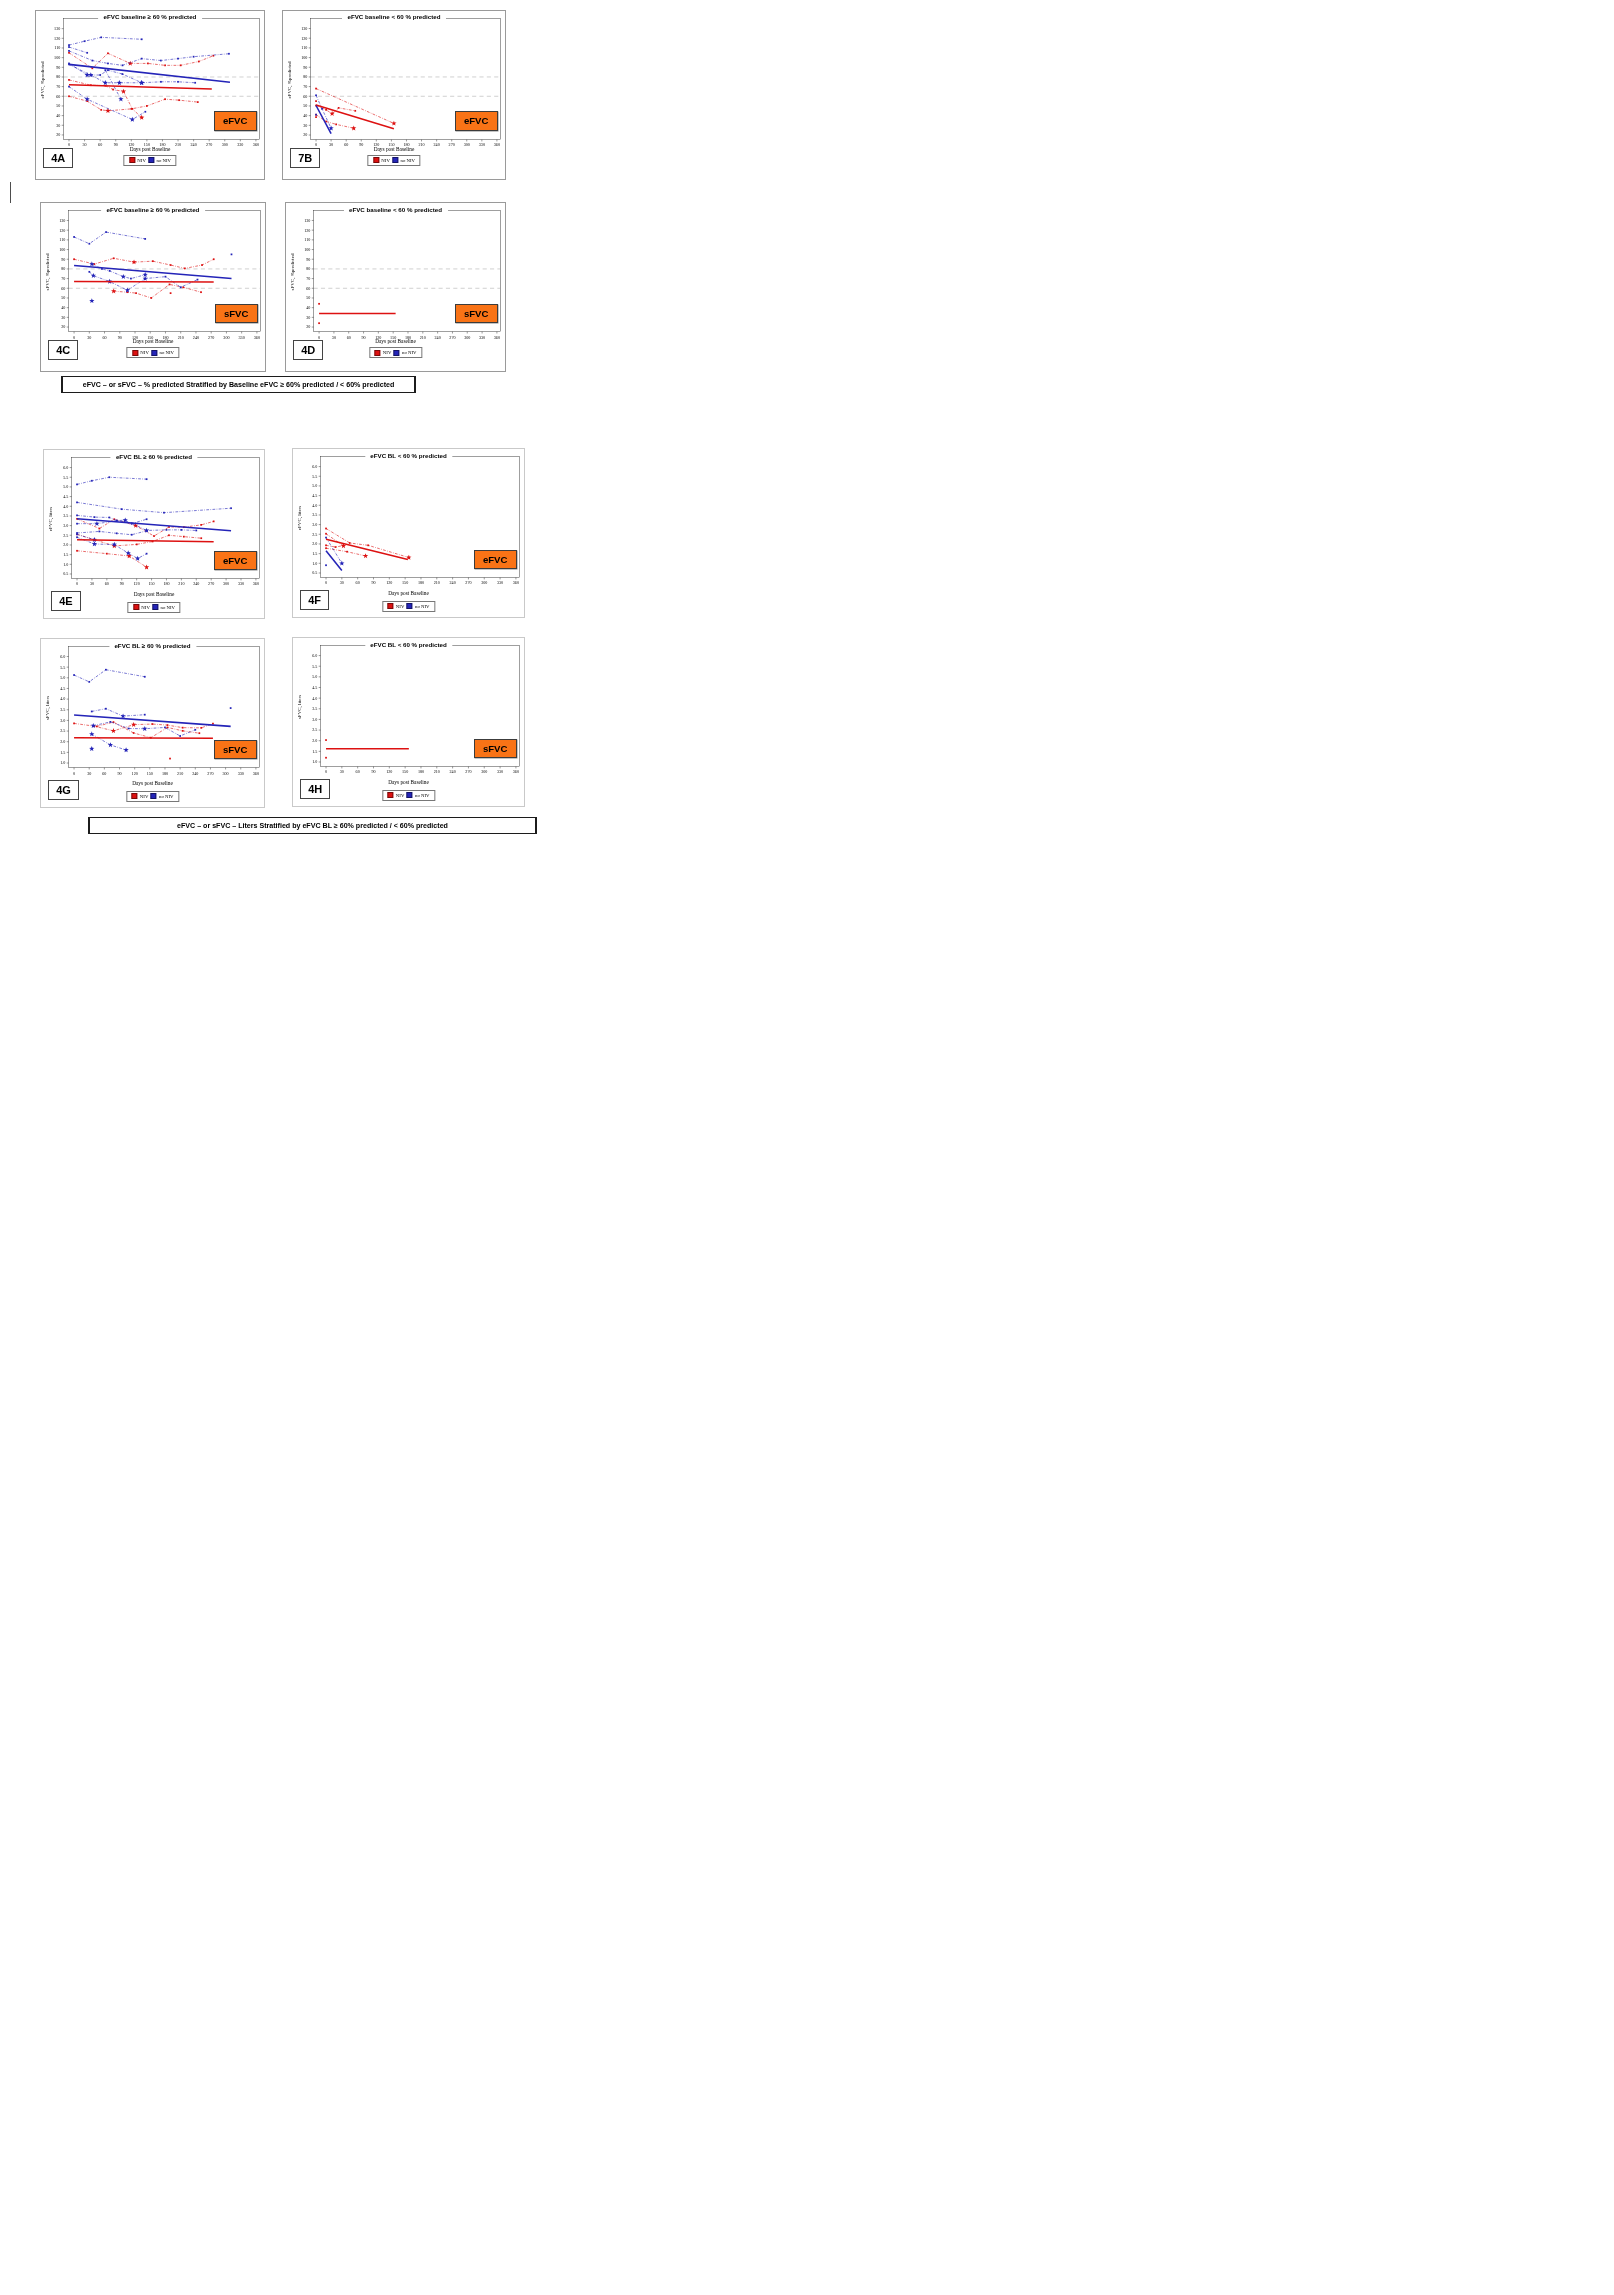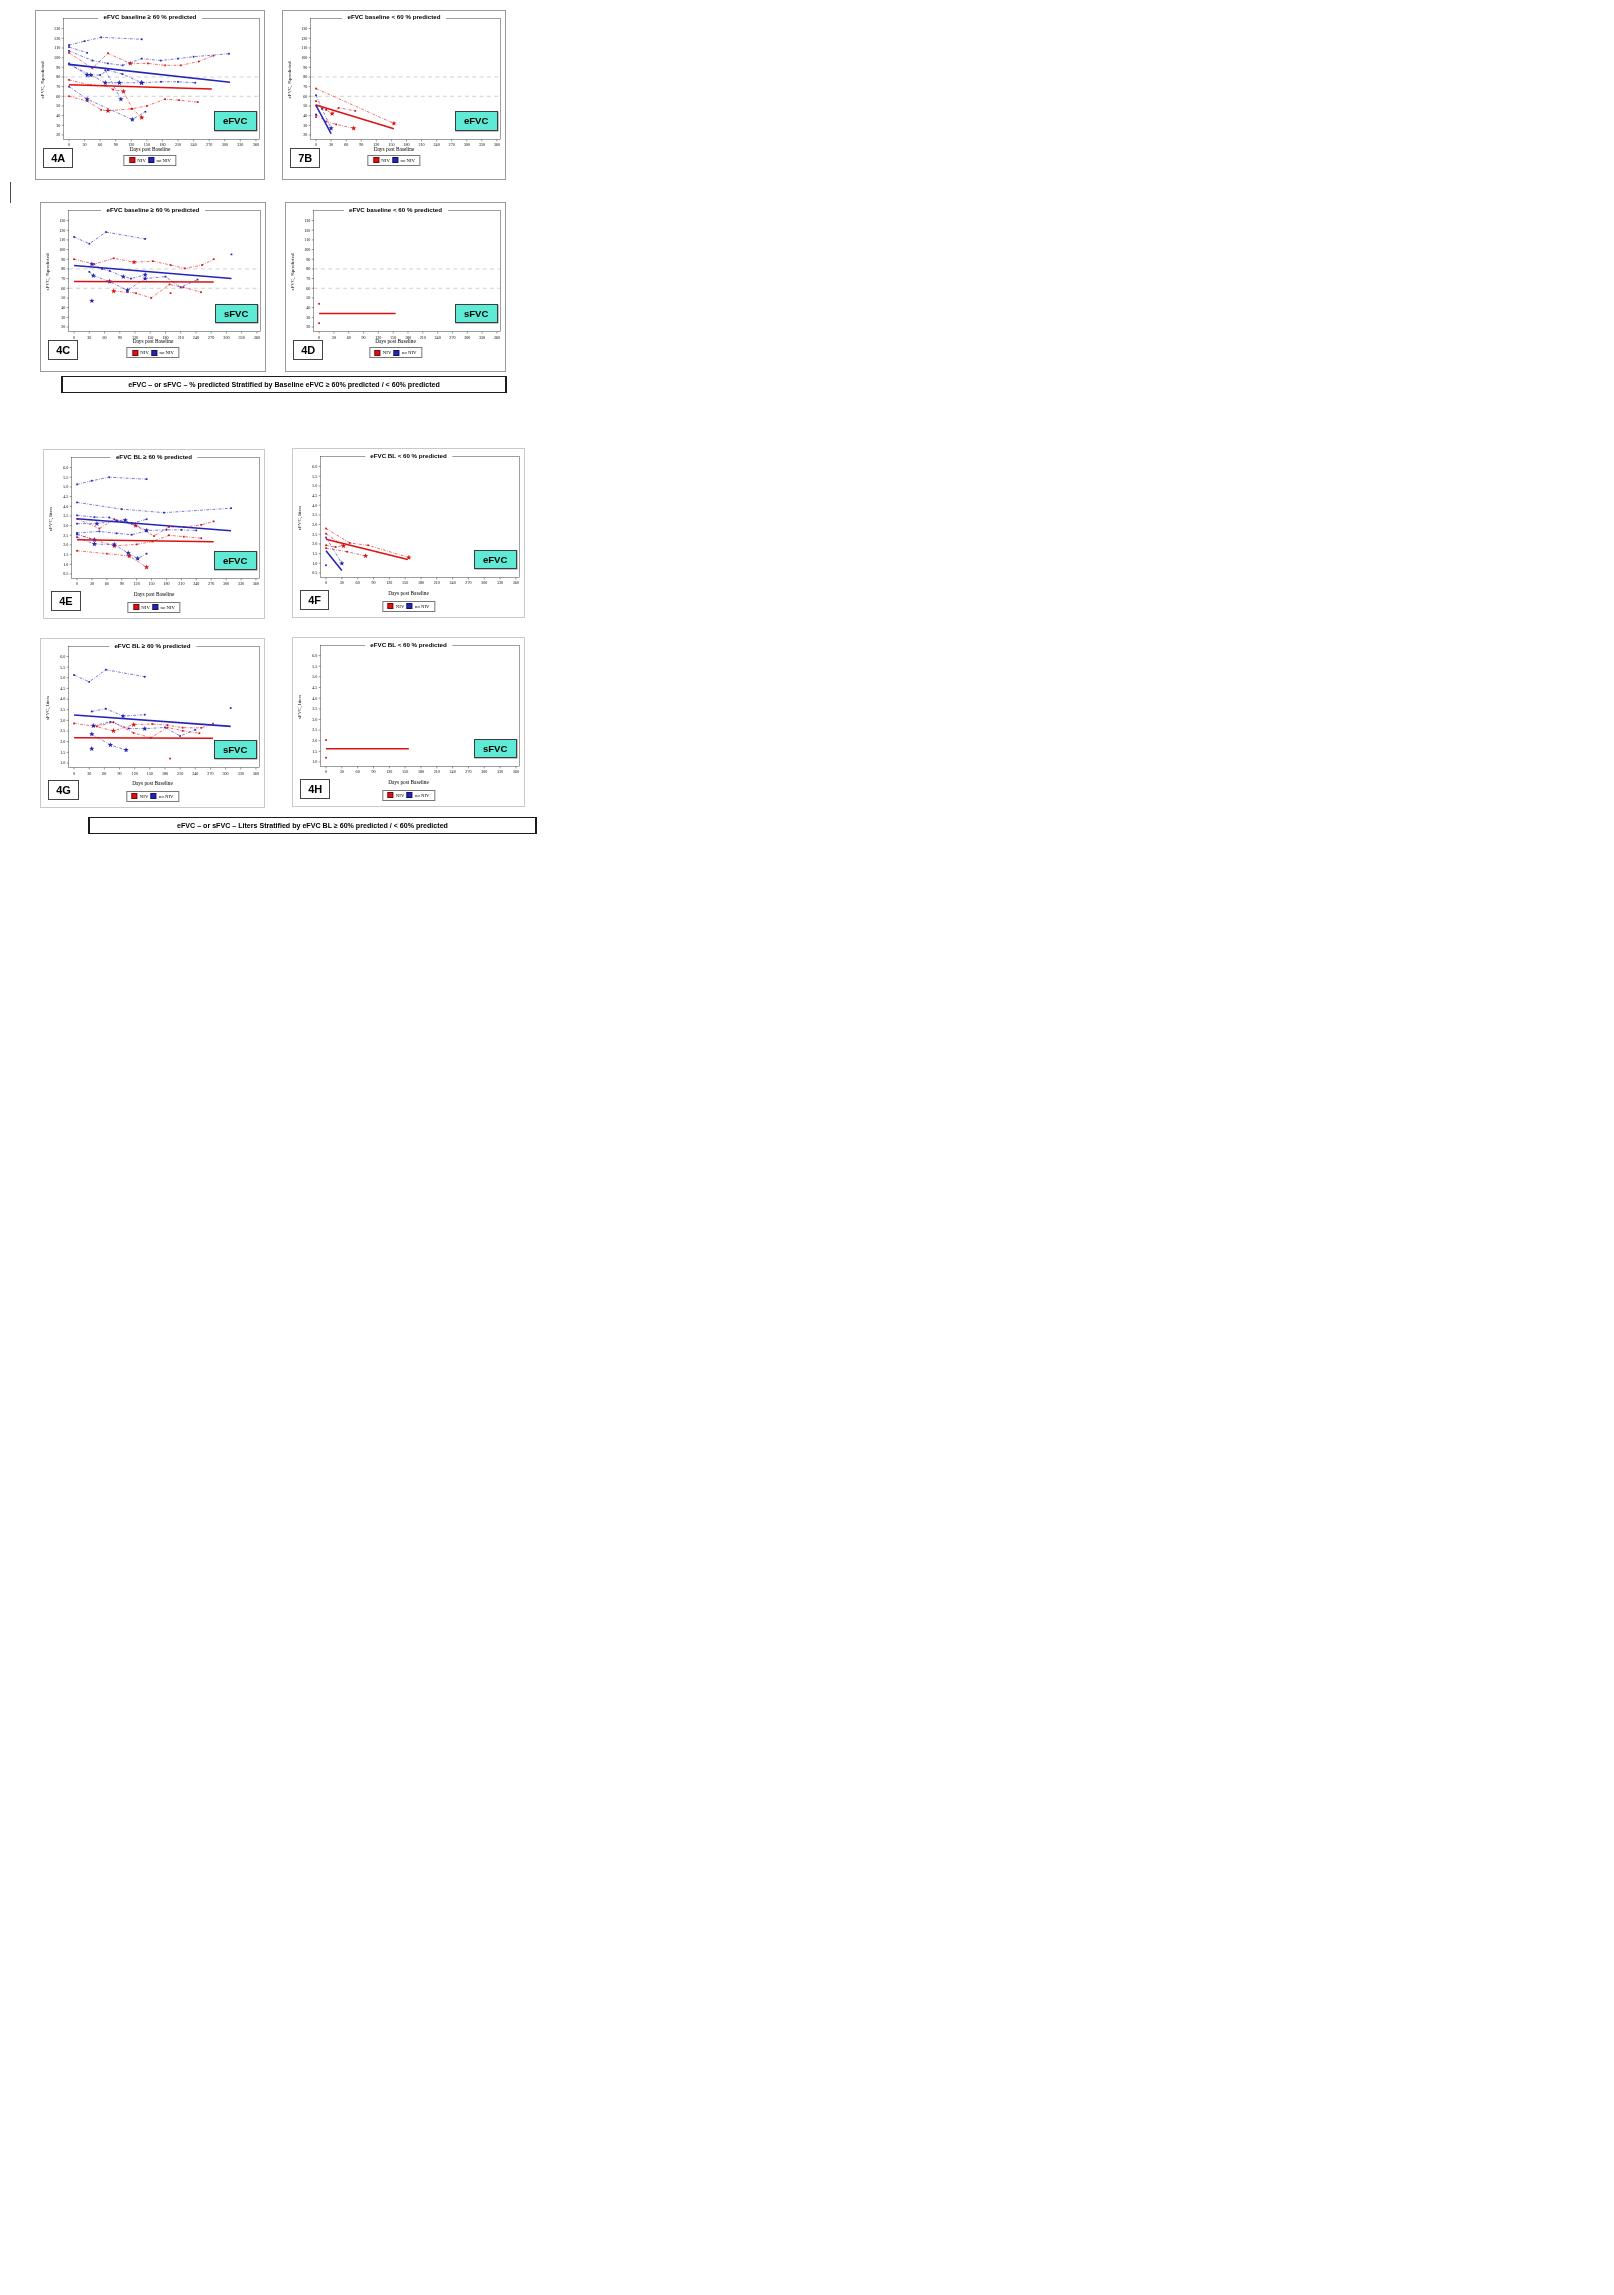--- a/index.html
+++ b/index.html
@@ -7,21 +7,21 @@
   .panel{position:absolute;background:#fff;border:0.5px solid #9a9a9a;box-sizing:border-box;}
   .panel.pb{border-color:#c9c9c9;}
   .plot{position:absolute;left:0;top:0;}
   .ptitle{position:absolute;top:1.8px;left:50%;transform:translateX(-50%);background:#fff;
           padding:0 5.5px;font-weight:bold;font-size:6.2px;line-height:10px;white-space:nowrap;z-index:2;color:#000;}
   .ylab{position:absolute;left:6px;top:69px;transform:translate(-50%,-50%) rotate(-90deg);
         font-family:"Liberation Serif",serif;font-size:5px;white-space:nowrap;color:#000;}
   .xlab{position:absolute;left:0;right:0;bottom:27px;text-align:center;
         font-family:"Liberation Serif",serif;font-size:5.3px;color:#000;}
   .pb .xlab{bottom:21px;}
-  .biglabel{position:absolute;right:7.3px;bottom:48px;border:0.9px solid #3c3c3c;background:#5eead4;
+  .biglabel{position:absolute;right:7.3px;bottom:48px;border:0.9px solid #3c3c3c;background:#f97316;
             padding:3.2px 8.3px;font-weight:bold;font-size:9.6px;color:#000;box-shadow:0.5px 0.5px 0 #888;}
   .idbox{position:absolute;left:7.3px;bottom:11px;border:0.6px solid #444;background:#fff;
          padding:2.8px 6.9px;font-weight:bold;font-size:11px;color:#000;}
   .pb .idbox{bottom:7px;}
   .legend{position:absolute;left:50%;bottom:13px;transform:translateX(-50%);border:0.6px solid #777;
           background:#fff;padding:1.4px 4.6px;display:inline-flex;align-items:center;gap:2.3px;white-space:nowrap;}
   .pb .legend{bottom:5.5px;}
   .legend .lgt{font-family:"Liberation Serif",serif;font-size:4.8px;color:#000;}
   .sw{display:inline-block;width:4.1px;height:4.1px;border:0.5px solid rgba(0,0,0,.45);}
   .caption{position:absolute;border-top:1.8px solid #8d8d8d;border-bottom:1.8px solid #8d8d8d;background:#fff;}
@@ -446,21 +446,21 @@
   <div class="biglabel">sFVC</div>
   <div class="idbox">4D</div>
   <div class="legend">
     <span class="sw sw-niv" style="background: rgb(221, 17, 17);"></span>
     <span class="lgt">NIV</span>
     <span class="sw sw-noniv" style="background: rgb(36, 36, 184);"></span>
     <span class="lgt">no NIV</span>
   </div>
 </div>
 
-<div class="caption" style="left:62px;top:376px;width:444px;">
+<div class="caption" style="left:62px;top:376px;width:353px;">
   <div class="caption-inner">eFVC – or sFVC – % predicted Stratified by Baseline eFVC ≥ 60% predicted / &lt; 60% predicted</div>
 </div>
 
 <div class="panel pb" style="left:43px;top:449px;width:222px;height:170px;">
   <svg id="svg-4E" class="plot" width="222" height="170" viewBox="0 0 484 370">
       <rect x="60" y="16" width="410" height="264" fill="none" stroke="#2e2e2e" stroke-width="1"></rect>
       <line x1="72.0" y1="280" x2="72.0" y2="284" stroke="#222" stroke-width="1"></line>
       <text x="72.0" y="295" text-anchor="middle" class="tick">0</text>
       <line x1="104.5" y1="280" x2="104.5" y2="284" stroke="#222" stroke-width="1"></line>
       <text x="104.5" y="295" text-anchor="middle" class="tick">30</text>

